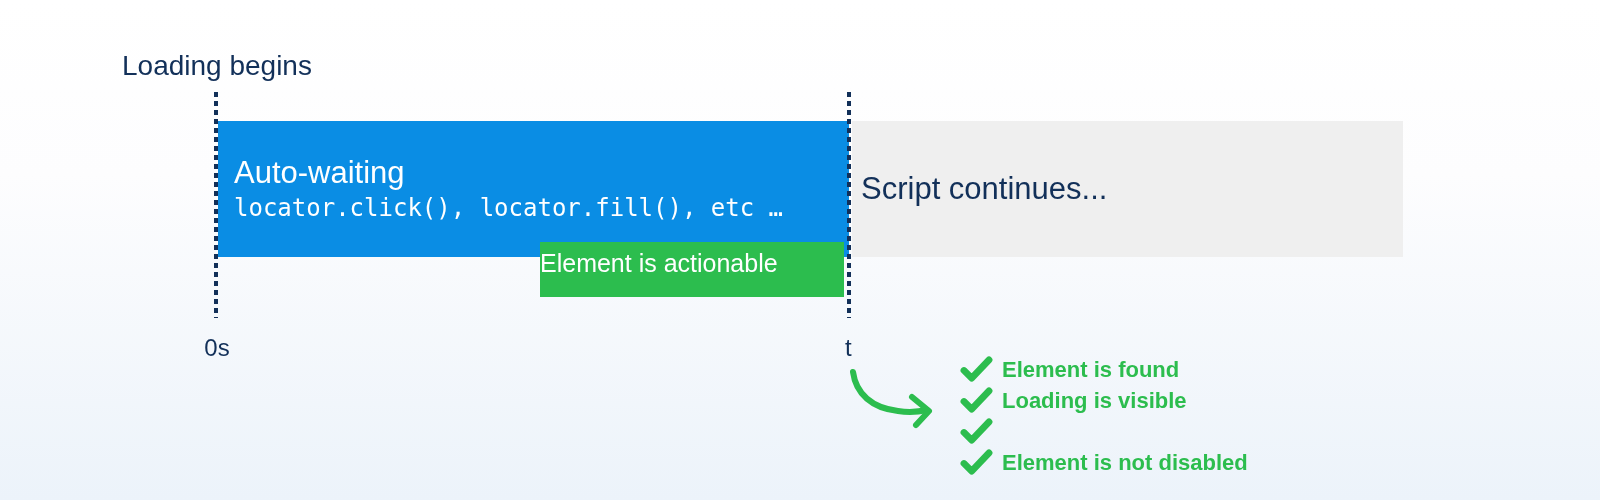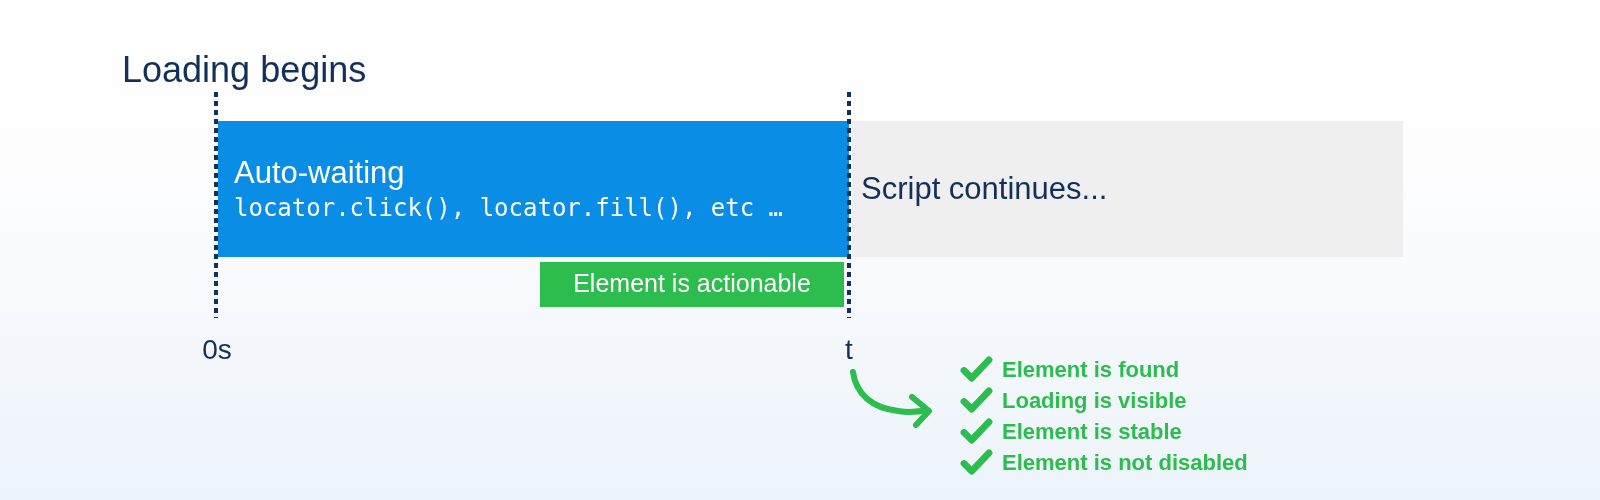--- a/index.html
+++ b/index.html
@@ -10,21 +10,21 @@
   }
   .canvas {
     position: relative;
     width: 1600px;
     height: 500px;
     background: linear-gradient(180deg, #ffffff 0%, #fdfdfe 35%, var(--bg-bottom, #ecf3fa) 100%);
   }
   .top-label {
     position: absolute;
     top: 52px;
-    font-size: 36px;
+    font-size: 28px;
     line-height: 1;
     font-weight: 500;
     color: var(--navy, #123059);
     white-space: nowrap;
   }
   .top-label.loading { left: 122px; }
   .top-label.click { left: 843px; transform: translateX(-50%); }
 
   .dotted-line {
     position: absolute;
@@ -74,35 +74,33 @@
     line-height: 1.1;
     color: #ffffff;
     white-space: nowrap;
   }
 
   .badge {
     position: absolute;
     left: 540px;
     top: 242px;
     width: 304px;
-    height: 45px;
+    height: 55px;
     background: var(--success-green, #2cbd4e);
     color: #ffffff;
     font-size: 25px;
     line-height: 42px;
-    text-align: center;
     white-space: nowrap;
     z-index: 2;
-    margin-top: 20px;
   }
 
   .tick {
     position: absolute;
     top: 336px;
-    font-size: 28px;
+    font-size: 24px;
     line-height: 1;
     color: var(--navy, #123059);
     white-space: nowrap;
   }
   .tick.zero { left: 217px; transform: translateX(-50%); }
   .tick.t { left: 845px; }
 
   .arrow {
     position: absolute;
     left: 840px;
@@ -180,21 +178,20 @@
     <div class="check-row">
       <svg class="check-icon" viewBox="0 0 34 28" fill="none" stroke="currentColor" stroke-width="7" stroke-linecap="round" stroke-linejoin="round">
         <path d="M4,15 L12,23 L30,4"></path>
       </svg>
       <span class="check-text">Loading is visible</span>
     </div>
     <div class="check-row">
       <svg class="check-icon" viewBox="0 0 34 28" fill="none" stroke="currentColor" stroke-width="7" stroke-linecap="round" stroke-linejoin="round">
         <path d="M4,15 L12,23 L30,4"></path>
       </svg>
-      <span class="check-text">Element is stable</span>
     </div>
     <div class="check-row">
       <svg class="check-icon" viewBox="0 0 34 28" fill="none" stroke="currentColor" stroke-width="7" stroke-linecap="round" stroke-linejoin="round">
         <path d="M4,15 L12,23 L30,4"></path>
       </svg>
       <span class="check-text">Element is not disabled</span>
     </div>
   </div>
 
 </div>

